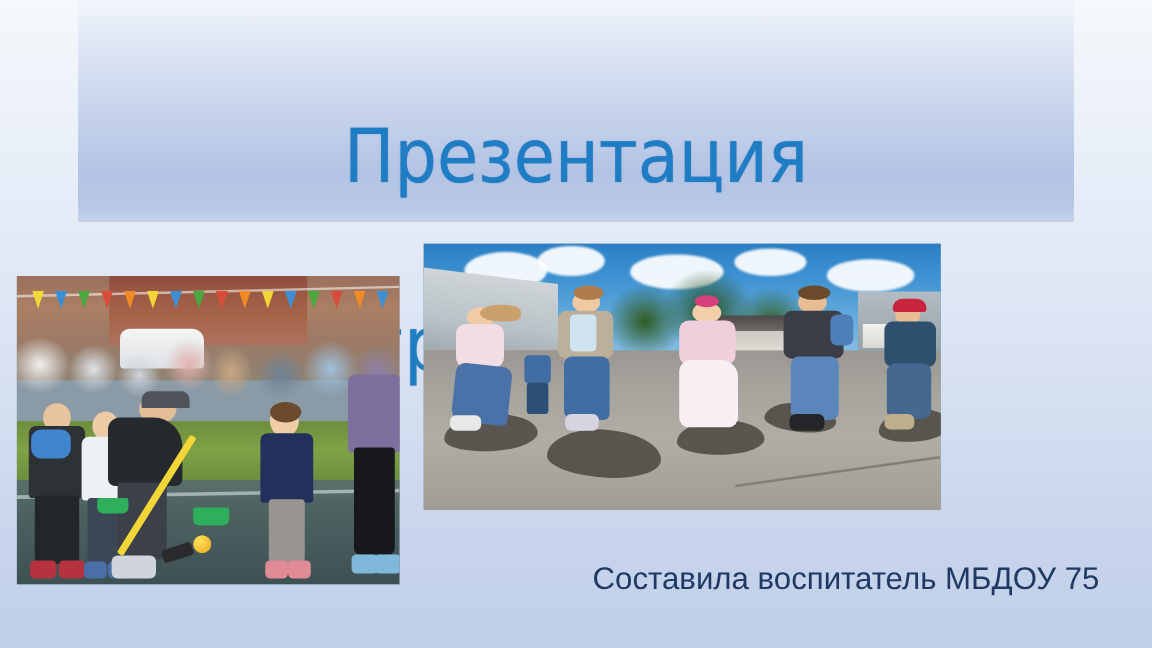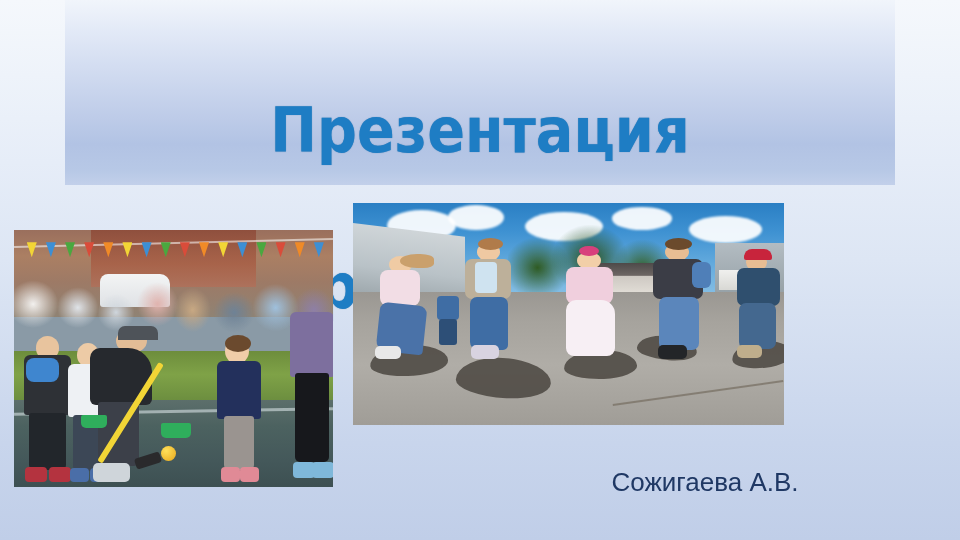--- a/index.html
+++ b/index.html
@@ -52,21 +52,20 @@
     font-family: "DejaVu Sans Condensed", "Liberation Sans Narrow", "Liberation Sans", sans-serif;
     font-size: 62px;
     line-height: 78px;
     font-weight: 400;
     letter-spacing: 0px;
     white-space: pre-line;
     text-shadow: 0 0 1px rgba(16,84,140,0.55);
   }
   .title-line {
     display: block;
-    font-weight: bold;
   }
 
   
   .photo {
     position: absolute;
     overflow: hidden;
     background: #8a9aa6;
   }
   .photo-left {
     left: 14px;
@@ -426,16 +425,17 @@
       <span class="kid-legs" style="left:8%;top:84%;width:38%;height:12%;background:#bfae8c;border-radius:5px;"></span>
     </div>
 
     <div class="rp-kid" style="left:18%;top:42%;width:8%;height:22%;">
       <span class="kid-body" style="left:18%;top:0%;width:64%;height:48%;background:#3f6da4;border-radius:4px;"></span>
       <span class="kid-legs" style="left:24%;top:46%;width:52%;height:54%;background:#2d4f77;border-radius:3px;"></span>
     </div>
   </div>
 
   <div class="subtitle">
+    <span class="subtitle-line">Составила воспитатель МБДОУ 75</span>
     <span class="subtitle-line">Сожигаева А.В.</span>
   </div>
 
 </div>
 
 </body></html>

